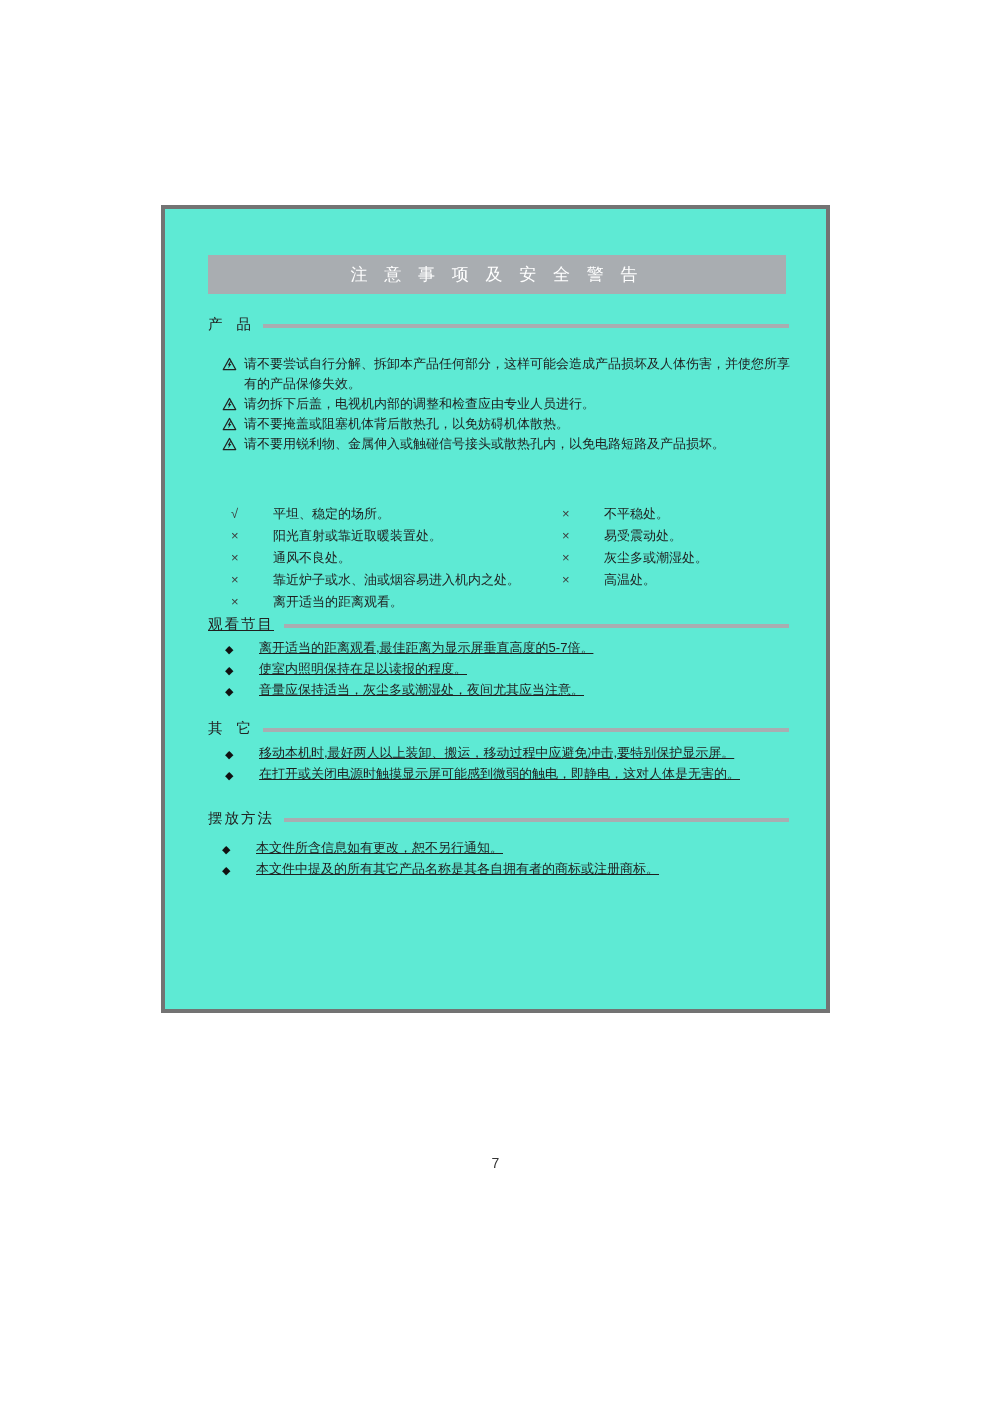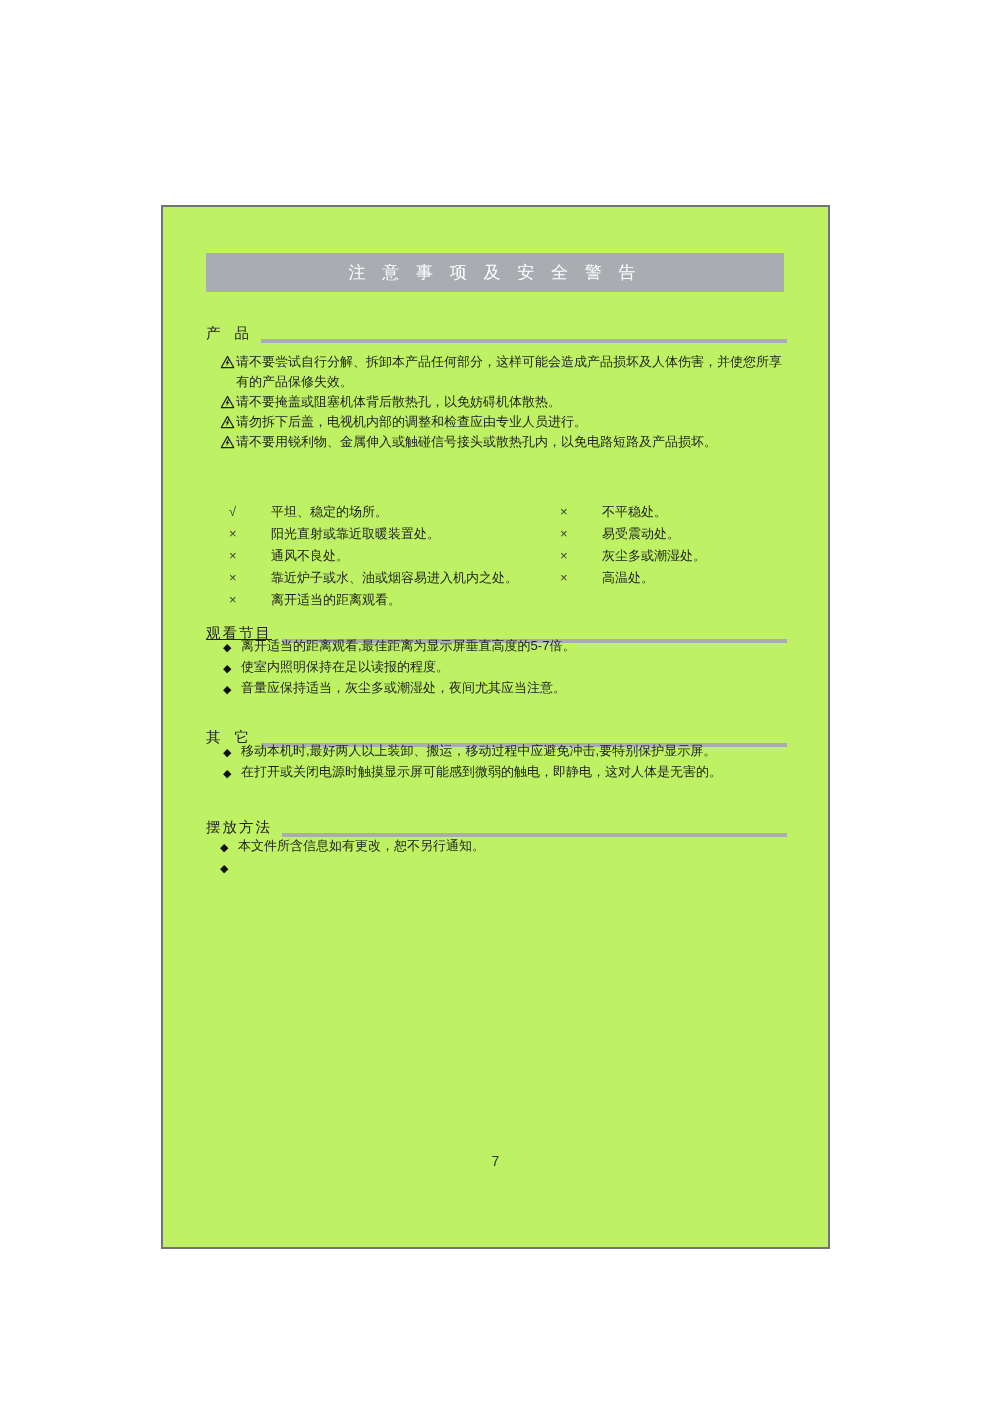--- a/index.html
+++ b/index.html
@@ -2,46 +2,46 @@
 <html><head>
 <meta charset="utf-8">
 <style>
   html,body{margin:0;padding:0;background:#ffffff;}
   body{
     width:993px;height:1404px;position:relative;
     font-family:"Liberation Sans","DejaVu Sans",sans-serif;
     color:#1f1f1f;
   }
   .sheet{
-    position:absolute;left:161px;top:205px;width:669px;height:1044px;
-    background:#bef264;border:2px solid #737373;box-sizing:border-box;
+    position:absolute;left:161px;top:205px;width:669px;height:808px;
+    background:#5eead4;border:4px solid #737373;box-sizing:border-box;
   }
   .title-bar{
     position:absolute;left:43px;top:46px;width:578px;height:39px;
     background:#a9adb1;color:#ffffff;
     display:flex;align-items:center;justify-content:center;
     font-size:17px;letter-spacing:6px;white-space:pre;
   }
   .section{position:absolute;left:43px;width:581px;}
-  .sec-header{display:flex;align-items:flex-end;margin-top:11px;}
+  .sec-header{display:flex;align-items:center;}
   .sec-label{font-size:14.5px;letter-spacing:2px;white-space:pre;color:#222;}
   .sec-rule{flex:1;height:4px;background:#a9adb1;margin-left:10px;margin-top:2px;}
   .rows{position:absolute;left:43px;width:584px;}
   .prow{display:flex;align-items:flex-start;padding-left:14px;line-height:20px;font-size:13px;}
   .prow .wicon{width:16px;flex:0 0 16px;margin-top:3px;}
-  .prow .t{max-width:550px;}
+  .prow .t{margin-left:6px;max-width:550px;}
   .mrow{display:flex;align-items:flex-start;line-height:22px;font-size:13px;}
   .mrow .mark{width:22px;flex:0 0 22px;text-align:left;color:#3c3c3c;font-size:13px;}
   .mrow .t{margin-left:20px;}
   .cols{display:flex;}
   .col-left{width:331px;flex:0 0 331px;padding-left:23px;}
   .col-right{padding-left:0;}
   .drow{display:flex;align-items:flex-start;line-height:20px;font-size:13px;padding-left:17px;}
   .drow .diamond{width:14px;flex:0 0 14px;font-size:11px;margin-top:1px;color:#111;}
-  .drow .t{margin-left:4px;max-width:540px;}
+  .drow .t{margin-left:20px;max-width:540px;text-decoration:underline;}
   .drow.tight{padding-left:14px;}
   .page-number{
     position:absolute;left:0;top:946px;width:100%;
     text-align:center;font-size:14px;color:#333;
   }
   svg.warn{display:block;}
 </style>
 </head>
 <body>
 
@@ -65,30 +65,30 @@
       </span>
       <span class="t">请不要尝试自行分解、拆卸本产品任何部分，这样可能会造成产品损坏及人体伤害，并使您所享有的产品保修失效。</span>
     </div>
     <div class="prow">
       <span class="wicon">
         <svg class="warn" width="15" height="14" viewBox="0 0 24 22">
             <path d="M12 2 L22 20 L2 20 Z" fill="none" stroke="#222" stroke-width="1.8" stroke-linejoin="round"></path>
             <polygon points="13,6.5 9,13 11.3,13 9.8,18 15,10.8 12.4,10.8 14.6,6.5" fill="#222"></polygon>
           </svg>
       </span>
+      <span class="t">请勿拆下后盖，电视机内部的调整和检查应由专业人员进行。</span>
+    </div>
+    <div class="prow">
+      <span class="wicon">
+        <svg class="warn" width="15" height="14" viewBox="0 0 24 22">
+            <path d="M12 2 L22 20 L2 20 Z" fill="none" stroke="#222" stroke-width="1.8" stroke-linejoin="round"></path>
+            <polygon points="13,6.5 9,13 11.3,13 9.8,18 15,10.8 12.4,10.8 14.6,6.5" fill="#222"></polygon>
+          </svg>
+      </span>
       <span class="t">请不要掩盖或阻塞机体背后散热孔，以免妨碍机体散热。</span>
-    </div>
-    <div class="prow">
-      <span class="wicon">
-        <svg class="warn" width="15" height="14" viewBox="0 0 24 22">
-            <path d="M12 2 L22 20 L2 20 Z" fill="none" stroke="#222" stroke-width="1.8" stroke-linejoin="round"></path>
-            <polygon points="13,6.5 9,13 11.3,13 9.8,18 15,10.8 12.4,10.8 14.6,6.5" fill="#222"></polygon>
-          </svg>
-      </span>
-      <span class="t">请勿拆下后盖，电视机内部的调整和检查应由专业人员进行。</span>
     </div>
     <div class="prow">
       <span class="wicon">
         <svg class="warn" width="15" height="14" viewBox="0 0 24 22">
             <path d="M12 2 L22 20 L2 20 Z" fill="none" stroke="#222" stroke-width="1.8" stroke-linejoin="round"></path>
             <polygon points="13,6.5 9,13 11.3,13 9.8,18 15,10.8 12.4,10.8 14.6,6.5" fill="#222"></polygon>
           </svg>
       </span>
       <span class="t">请不要用锐利物、金属伸入或触碰信号接头或散热孔内，以免电路短路及产品损坏。</span>
     </div>
@@ -183,18 +183,19 @@
       <span class="sec-rule"></span>
     </div>
   </div>
   <div class="rows" style="top:629px;">
     <div class="drow tight">
       <span class="diamond">◆</span>
       <span class="t">本文件所含信息如有更改，恕不另行通知。</span>
     </div>
     <div class="drow tight">
       <span class="diamond">◆</span>
+      <span class="t">本文件中提及的所有其它产品名称是其各自拥有者的商标或注册商标。</span>
     </div>
   </div>
 
   <div class="page-number">7</div>
 
 </div>
 
 </body></html>

